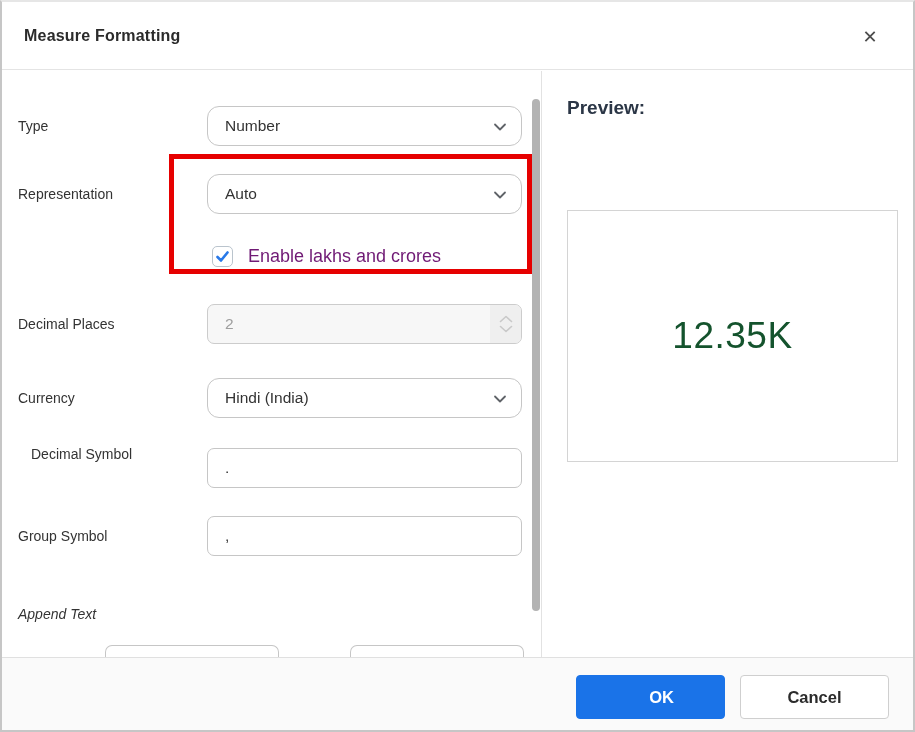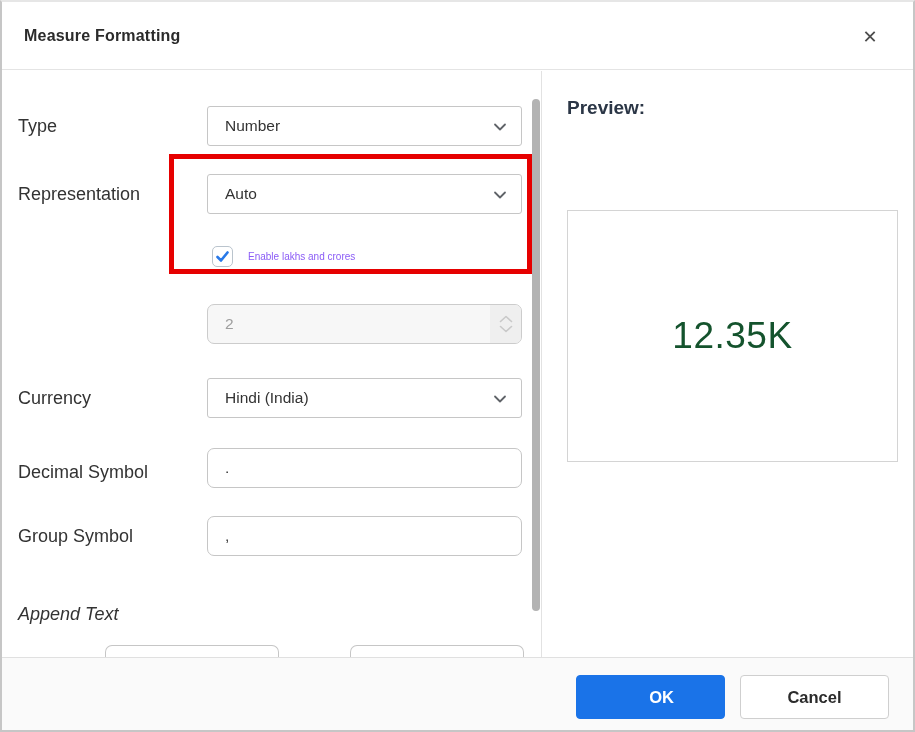--- a/index.html
+++ b/index.html
@@ -46,25 +46,25 @@
   .scrollbar-thumb {
     position: absolute; left: 530px; top: 97px;
     width: 8px; height: 512px;
     background: #b3b3b3; border-radius: 5px;
   }
 
   
   .form-label {
     position: absolute; left: 16px; height: 40px;
     display: flex; align-items: center;
-    font-size: 18px; color: #333333;
+    font-size: 14px; color: #333333;
   }
   .control {
     position: absolute; left: 205px; width: 315px; height: 40px;
-    border: 1px solid #c6c6c6; border-radius: 3px;
+    border: 1px solid #c6c6c6; border-radius: 12px;
     background: #fff;
     display: flex; align-items: center;
     padding-left: 17px;
     font-size: 15.5px; color: #333333;
   }
   .dropdown { cursor: pointer; }
   .dropdown .chevron {
     position: absolute; right: 13px; top: 12px;
   }
   .text-input {
@@ -101,21 +101,21 @@
     position: absolute; left: 210px; top: 244px;
     width: 21px; height: 21px;
     border: 1px solid #bac4cd; border-radius: 5px;
     background: #ffffff;
     display: flex; align-items: center; justify-content: center;
     cursor: pointer;
   }
   .checkbox-label {
     position: absolute; left: 246px; top: 244px; height: 21px;
     display: flex; align-items: center;
-    font-size: 10px; color: #8b5cf6;
+    font-size: 18px; color: #701a75;
   }
   .append-label { top: 592px; font-style: italic; }
   .partial-input {
     position: absolute; top: 643px; height: 30px; width: 174px;
     border: 1px solid #c6c6c6; border-radius: 7px 7px 0 0;
     border-bottom: none;
     background: #fff;
     z-index: 1;
     outline: none;
   }
@@ -202,20 +202,21 @@
 
   <div class="checkbox">
     <svg width="15" height="15" viewBox="0 0 15 15" style="display: block;">
         <polyline points="2.5,8 6,11.5 12.5,3.5" fill="none" stroke="#2979e8" stroke-width="2.6" stroke-linecap="round" stroke-linejoin="round"></polyline>
       </svg>
   </div>
   <div class="checkbox-label">Enable lakhs and crores</div>
 
   <div class="highlight-rect" style="border-color: rgb(230, 0, 0);"></div>
 
+  <div class="form-label" style="top:302px;">Decimal Places</div>
   <div class="number-input-wrap">
     <input type="text" disabled="" value="2" style="">
     <div class="spinner">
       <svg width="14" height="8" viewBox="0 0 14 8">
           <polyline points="1.5,6.5 7,1.5 12.5,6.5" fill="none" stroke="#c9c9c9" stroke-width="1.6" stroke-linecap="round" stroke-linejoin="round"></polyline>
         </svg>
       <svg width="14" height="8" viewBox="0 0 14 8">
           <polyline points="1.5,1.5 7,6.5 12.5,1.5" fill="none" stroke="#c9c9c9" stroke-width="1.6" stroke-linecap="round" stroke-linejoin="round"></polyline>
         </svg>
     </div>
@@ -224,21 +225,21 @@
   <div class="form-label" style="top:376px;">Currency</div>
   <div class="control dropdown" style="top:376px;">
     <span>Hindi (India)</span>
     <span class="chevron">
       <svg width="16" height="16" viewBox="0 0 16 16">
           <polyline points="3,5.5 8,10.5 13,5.5" fill="none" stroke="#5f6368" stroke-width="1.8" stroke-linecap="round" stroke-linejoin="round"></polyline>
         </svg>
     </span>
   </div>
 
-  <div class="form-label" style="top:450px;">Decimal Symbol</div>
+  <div class="form-label" style="top:432px;margin-left:13px;">Decimal Symbol</div>
   <input class="text-input" style="top: 446px;" type="text" value=".">
 
   <div class="form-label" style="top:514px;">Group Symbol</div>
   <input class="text-input" style="top: 514px;" type="text" value=",">
 
   <div class="form-label append-label">Append Text</div>
   <input class="partial-input" style="left: 103px;" type="text">
   <input class="partial-input" style="left: 348px;" type="text">
 
   <div class="left-panel-divider"></div>

